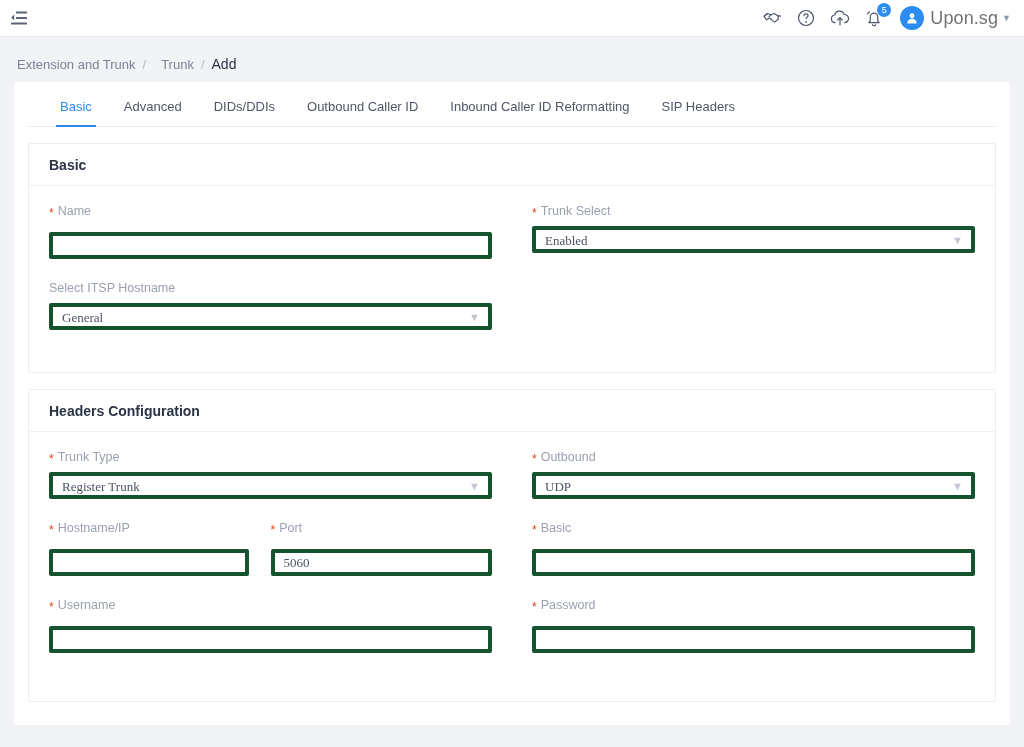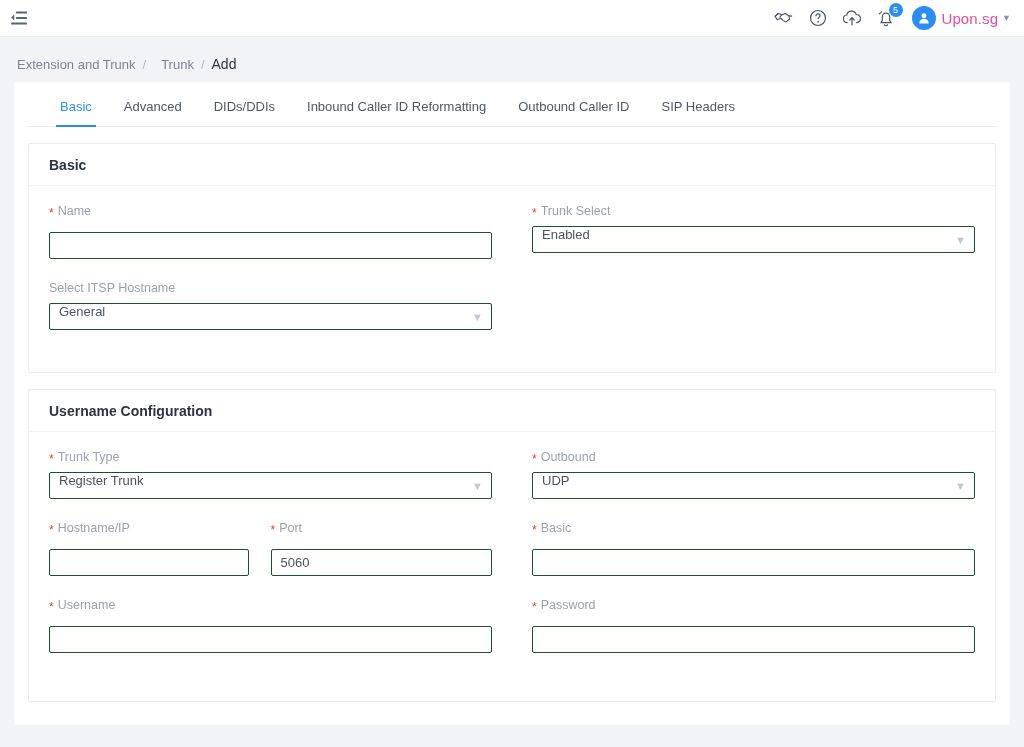--- a/index.html
+++ b/index.html
@@ -59,22 +59,22 @@
     cursor: pointer;
     margin-left: 2px;
   }
   .avatar {
     width: 24px; height: 24px;
     border-radius: 50%;
     background: #2d8cf0;
     display: flex; align-items: center; justify-content: center;
   }
   .user-name {
-    font-size: 15px;
-    color: #ec4899;
+    font-size: 18px;
+    color: #737373;
     letter-spacing: .1px;
   }
   .caret {
     font-size: 9px;
     color: #8a94a6;
     margin-left: -2px;
   }
 
   
   .breadcrumb {
@@ -173,30 +173,30 @@
     margin-right: 4px;
     font-size: 12px;
     line-height: 1;
     position: relative;
     top: 2px;
   }
 
   .input, .select {
     width: 100%;
     height: 27px;
-    border: 1px solid #14532d;
+    border: 4px solid #14532d;
     border-radius: 2px;
     background: #fff;
     font-size: 13px;
     color: #4b5262;
     padding: 0 9px;
     outline: none;
-    font-family: Liberation Sans, sans-serif;
-    display: flex;
-    align-items: flex-start;
+    font-family: Liberation Serif, serif;
+    display: flex;
+    align-items: flex-end;
   }
   input.input { line-height: 25px; margin-top: 13px; }
   .select {
     position: relative;
     cursor: pointer;
     padding-right: 26px;
     justify-content: flex-start;
   }
   .select .chev {
     position: absolute;
@@ -284,22 +284,22 @@
   <span class="sep">/</span>
   <span class="current">Add</span>
 </div>
 
 <div class="panel">
 
   <div class="tabs">
     <div class="tab active">Basic</div>
     <div class="tab">Advanced</div>
     <div class="tab">DIDs/DDIs</div>
+    <div class="tab">Outbound Caller ID</div>
     <div class="tab">Inbound Caller ID Reformatting</div>
-    <div class="tab">Outbound Caller ID</div>
     <div class="tab">SIP Headers</div>
   </div>
 
   <div class="card">
     <div class="card-head">Basic</div>
     <div class="card-body">
 
       <div class="row">
         <div class="col">
           <div class="field">
@@ -337,21 +337,21 @@
             </div>
           </div>
         </div>
         <div class="col right"></div>
       </div>
 
     </div>
   </div>
 
   <div class="card">
-    <div class="card-head">Username Configuration</div>
+    <div class="card-head">Headers Configuration</div>
     <div class="card-body">
 
       <div class="row">
         <div class="col">
           <div class="field">
             <div class="field-label">
               <span class="req">*</span>
               <span>Trunk Type</span>
             </div>
             <div class="select">

